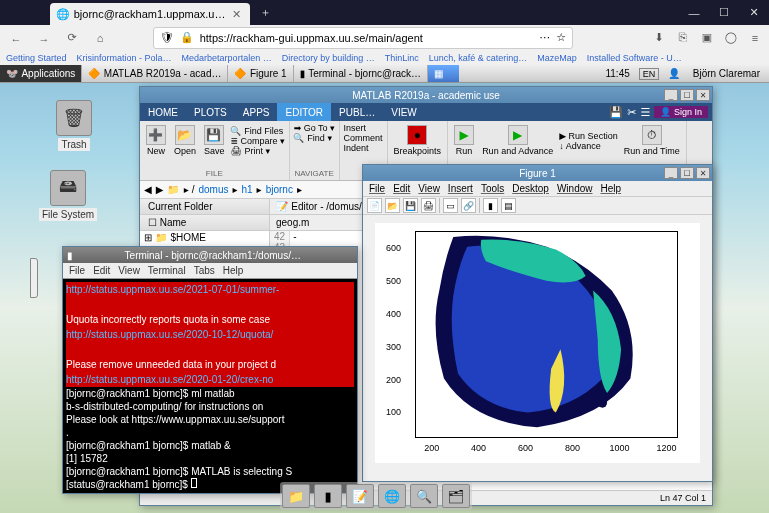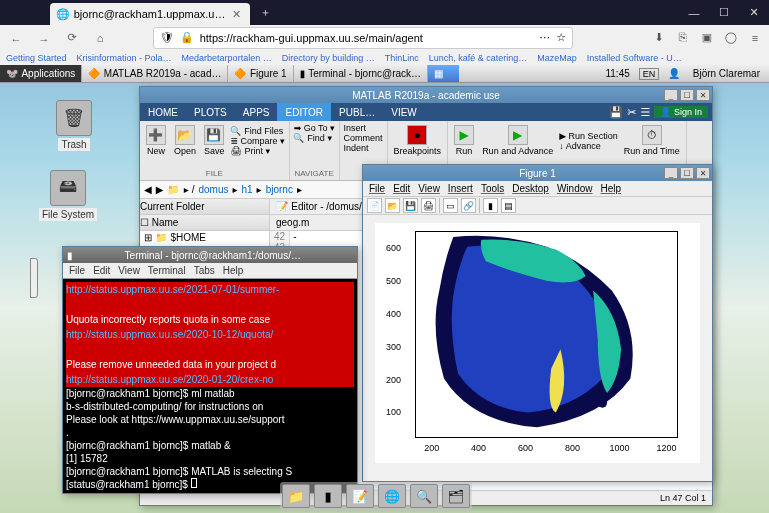--- a/index.html
+++ b/index.html
@@ -39,35 +39,35 @@
 
 .matlab { position:absolute; top:86px; left:139px; width:574px; height:420px; background:#f0f0f0; border:1px solid #5a7d9a; box-shadow:2px 2px 8px rgba(0,0,0,0.3); }
 .matlab-title { height:16px; background:linear-gradient(to bottom,#6b9bc3,#5a8ab3); color:#fff; font-size:10px; display:flex; align-items:center; justify-content:center; position:relative; }
 .matlab-title .ctrls { position:absolute; right:2px; display:flex; gap:2px; }
 .matlab-title .ctrls span { width:14px; height:12px; background:#ddd; border:1px solid #888; font-size:8px; display:flex; align-items:center; justify-content:center; color:#333; }
 .matlab-tabs { height:18px; background:#2c5282; display:flex; align-items:center; }
 .matlab-tab { padding:0 8px; height:100%; display:flex; align-items:center; color:#fff; font-size:10px; }
 .matlab-tab.active { background:#4299e1; }
 .matlab-ribbon-right { margin-left:auto; display:flex; align-items:center; gap:4px; padding-right:4px; }
 .search-doc { width:120px; height:14px; background:#fff; font-size:9px; padding:0 3px; color:#999; }
-.signin { background:#15803d; color:#fff; font-size:9px; padding:1px 6px; }
+.signin { background:#701a75; color:#fff; font-size:9px; padding:1px 6px; }
 
 .ribbon { height:60px; background:#e8e8e8; display:flex; border-bottom:1px solid #bbb; }
 .ribbon-group { padding:2px 4px; border-right:1px solid #ccc; display:flex; flex-direction:column; font-size:9px; }
 .ribbon-btn { display:flex; flex-direction:column; align-items:center; gap:1px; padding:2px; }
 .ribbon-btn .ico { width:20px; height:20px; background:#ddd; border:1px solid #aaa; display:flex; align-items:center; justify-content:center; font-size:12px; }
 .ribbon-row { display:flex; gap:4px; align-items:center; }
 .ribbon-label { text-align:center; color:#666; font-size:8px; margin-top:auto; }
 
 .path-bar { height:18px; background:#f8f8f8; border-bottom:1px solid #ccc; display:flex; align-items:center; padding:0 4px; font-size:10px; gap:4px; }
 .path-seg { color:#06c; }
 
 .matlab-body { display:flex; height:calc(100% - 112px); }
 .folder-panel { width:130px; border-right:1px solid #ccc; background:#fff; }
-.folder-header { background:linear-gradient(to bottom,#eee,#ddd); padding:2px 0; font-size:10px; border-bottom:1px solid #ccc; }
+.folder-header { background:linear-gradient(to bottom,#eee,#ddd); padding:2px 8px; font-size:10px; border-bottom:1px solid #ccc; }
 .folder-list { font-size:10px; }
 .folder-list div { padding:1px 4px; }
 .editor-panel { flex:1; background:#fff; }
 .editor-tab { background:#eee; padding:2px 6px; font-size:10px; border-bottom:1px solid #ccc; display:flex; justify-content:space-between; }
 .editor-gutter { display:flex; font-family:monospace; font-size:10px; }
 .gutter-nums { background:#f4f4f4; color:#888; padding:0 4px; border-right:1px solid #ddd; }
 .status-bar { position:absolute; bottom:0; left:0; right:0; height:15px; background:#eee; border-top:1px solid #ccc; font-size:9px; display:flex; align-items:center; justify-content:flex-end; padding:0 6px; }
 
 
 .figure-win { position:absolute; top:164px; left:362px; width:351px; height:318px; background:#f0f0f0; border:1px solid #5a7d9a; box-shadow:2px 2px 8px rgba(0,0,0,0.3); }

